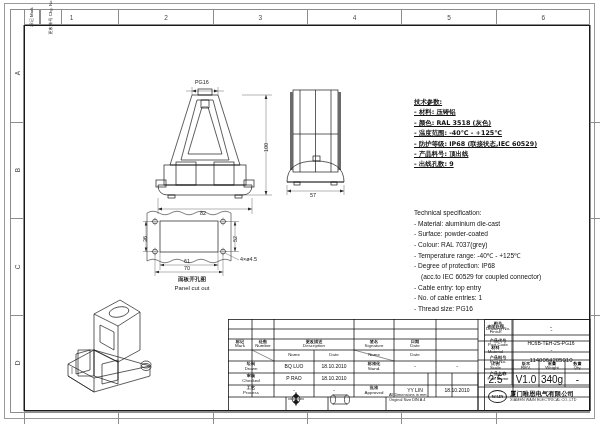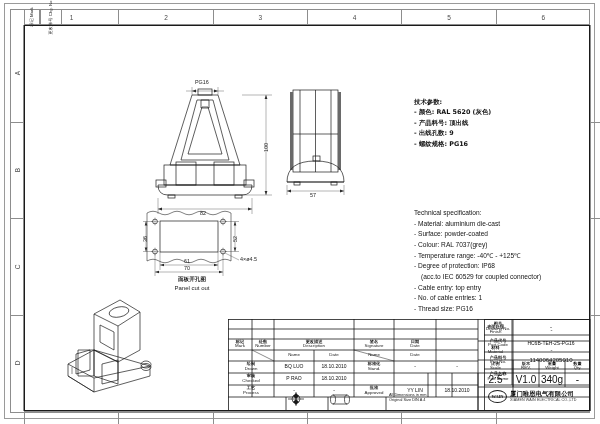--- a/index.html
+++ b/index.html
@@ -113,20 +113,21 @@
   
   .spec-cn {
     position: absolute;
     left: 414px; top: 97px;
     width: 180px;
     font-size: 6.4px;
     line-height: 1.62;
     color: #141414;
     font-weight: bold;
     font-family: "DejaVu Sans", sans-serif;
+    text-decoration: underline;
   }
   .spec-en {
     position: absolute;
     left: 414px; top: 208px;
     width: 180px;
     font-size: 6.6px;
     line-height: 1.62;
     color: #141414;
     font-family: "Liberation Sans", sans-serif;
   }
@@ -469,24 +470,26 @@
       <ellipse cx="114" cy="79" rx="5" ry="3.5"></ellipse>
       <ellipse cx="114" cy="76.5" rx="5" ry="3.5"></ellipse>
 
       <path d="M36 88 L62 104" stroke-width="0.6"></path>
       <path d="M40 79 L40 86" stroke-width="0.5"></path>
     </svg>
   </div>
 
   <div class="spec-cn">
     <div>技术参数:</div>
-    <div>- 颜色: RAL 5620 (灰色)</div>
+    <div>- 材料: 压铸铝</div>
+    <div>- 颜色: RAL 3518 (灰色)</div>
+    <div>- 温度范围: -40℃ - +125℃</div>
+    <div>- 防护等级: IP68 (联接状态,IEC 60529)</div>
     <div>- 产品料号: 顶出线</div>
     <div>- 出线孔数: 9</div>
-    <div>- 螺纹规格: PG16</div>
   </div>
 
   <div class="spec-en">
     <div>Technical specification:</div>
     <div>- Material: aluminium die-cast</div>
     <div>- Surface: powder-coated</div>
     <div>- Colour: RAL 7037(grey)</div>
     <div>- Temperature range: -40℃ - +125℃</div>
     <div>- Degree of protection: IP68</div>
     <div class="wrapline">(acc.to IEC 60529 for coupled connector)</div>

